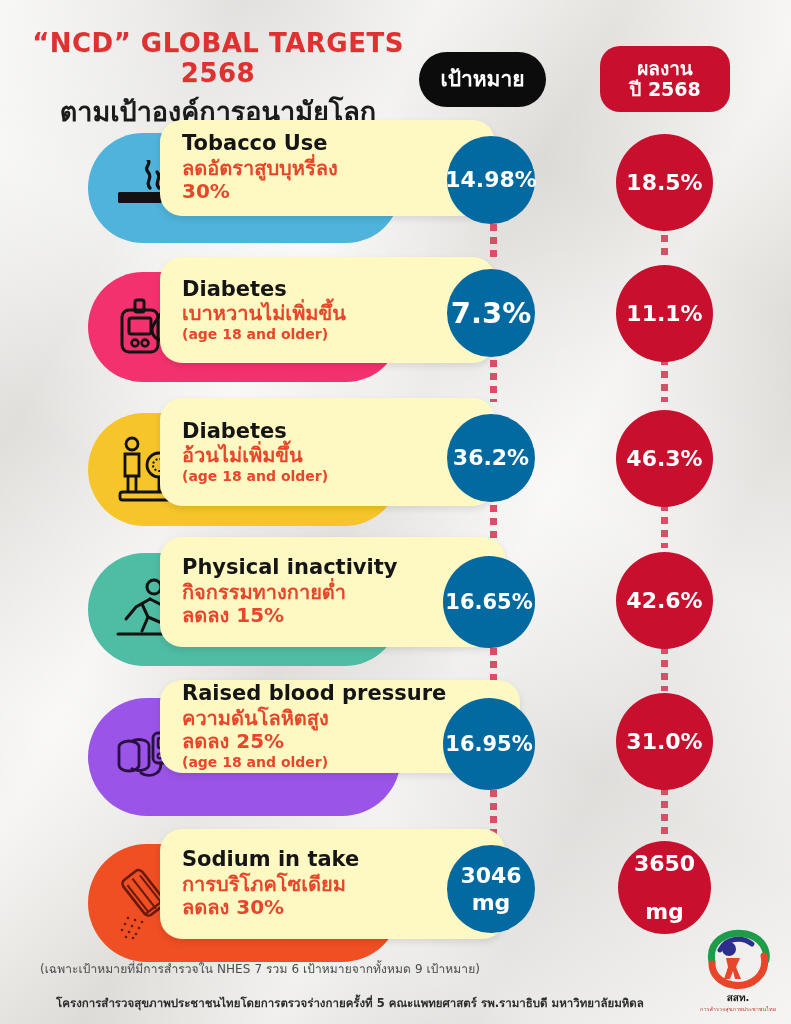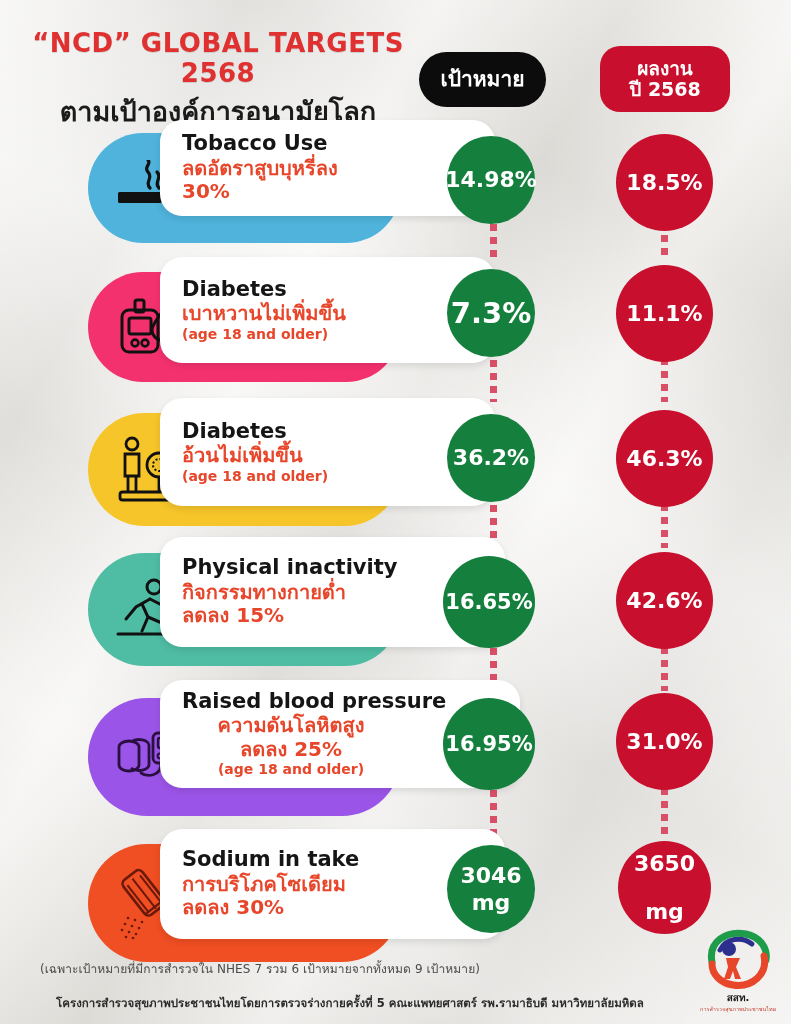--- a/index.html
+++ b/index.html
@@ -66,21 +66,21 @@
   .pill {
     position: absolute; left: 88px; border-radius: 60px;
   }
   .icon-wrap {
     position: absolute; left: 0; top: 0; width: 118px; height: 100%;
     display: flex; align-items: center; justify-content: center;
   }
   .icon-wrap svg { display: block; }
 
   .card {
-    position: absolute; left: 160px; background: #ffffff;
+    position: absolute; left: 160px; background: #fef9c3;
     border-radius: 22px; box-shadow: 0 3px 7px rgba(0,0,0,.10);
     padding: 10px 120px 10px 22px;
     display: flex; flex-direction: column; justify-content: center;
   }
   .card .en {
     font-size: 21px; font-weight: 700; color: #151515;
     font-family: "DejaVu Sans", sans-serif; line-height: 1.12; white-space: nowrap;
   }
   .card .th {
     font-size: 20px; font-weight: 700; color: #e8462a;
@@ -94,21 +94,21 @@
     font-size: 14px; font-weight: 700; color: #e8462a;
     font-family: "DejaVu Sans", sans-serif; line-height: 1.2; margin-top: 0px;
   }
 
   .bubble {
     position: absolute; border-radius: 50%;
     display: flex; align-items: center; justify-content: center;
     color: #fff; font-weight: 700; text-align: center; line-height: 1.25;
     font-family: "DejaVu Sans", sans-serif;
   }
-  .bubble-target { background: #15803d; }
+  .bubble-target { background: #0369a1; }
   .bubble-result { background: #c8102e; }
   .bubble.two-line { flex-direction: column; }
 
   
   .dots {
     position: absolute; width: 7px;
     background-image: linear-gradient(#d94f68 55%, rgba(255,255,255,0) 0%);
     background-size: 7px 13px; background-repeat: repeat-y;
   }
 
@@ -277,21 +277,21 @@
             <path d="M8 22 a10 6 0 0 1 20 0 v18 a10 6 0 0 1 -20 0 z" stroke="#2a1040" stroke-width="2.8" fill="none"></path>
             <path d="M20 17 a10 6 0 0 1 18 4 v18 a10 6 0 0 1 -18 4" stroke="#2a1040" stroke-width="2.8" fill="none"></path>
             <rect x="42" y="8" width="24" height="30" rx="5" stroke="#2a1040" stroke-width="2.8" fill="none"></rect>
             <rect x="47" y="13" width="14" height="10" rx="2" stroke="#2a1040" stroke-width="2.4" fill="none"></rect>
             <circle cx="49" cy="31" r="2.4" stroke="#2a1040" stroke-width="2" fill="none"></circle>
             <circle cx="58" cy="31" r="2.4" stroke="#2a1040" stroke-width="2" fill="none"></circle>
             <path d="M50 38 C50 52 36 52 30 48" stroke="#2a1040" stroke-width="2.8" fill="none" stroke-linecap="round"></path>
           </svg>
         </div>
       </div>
-      <div class="card" style="top:560px; width:360px; height:108px;text-align:center;">
+      <div class="card" style="top:560px; width:360px; height:93px;">
         <div class="en">Raised blood pressure</div>
         <div class="th">ความดันโลหิตสูง</div>
         <div class="th2">ลดลง 25%</div>
         <div class="age">(age 18 and older)</div>
       </div>
       <div class="bubble bubble-target" style="left:443px; top:578px; width:92px; height:92px; font-size:21px;">
         <span>16.95%</span>
       </div>
       <div class="bubble bubble-result" style="left:616px; top:573px; width:97px; height:97px; font-size:22px;">
         <span>31.0%</span>

